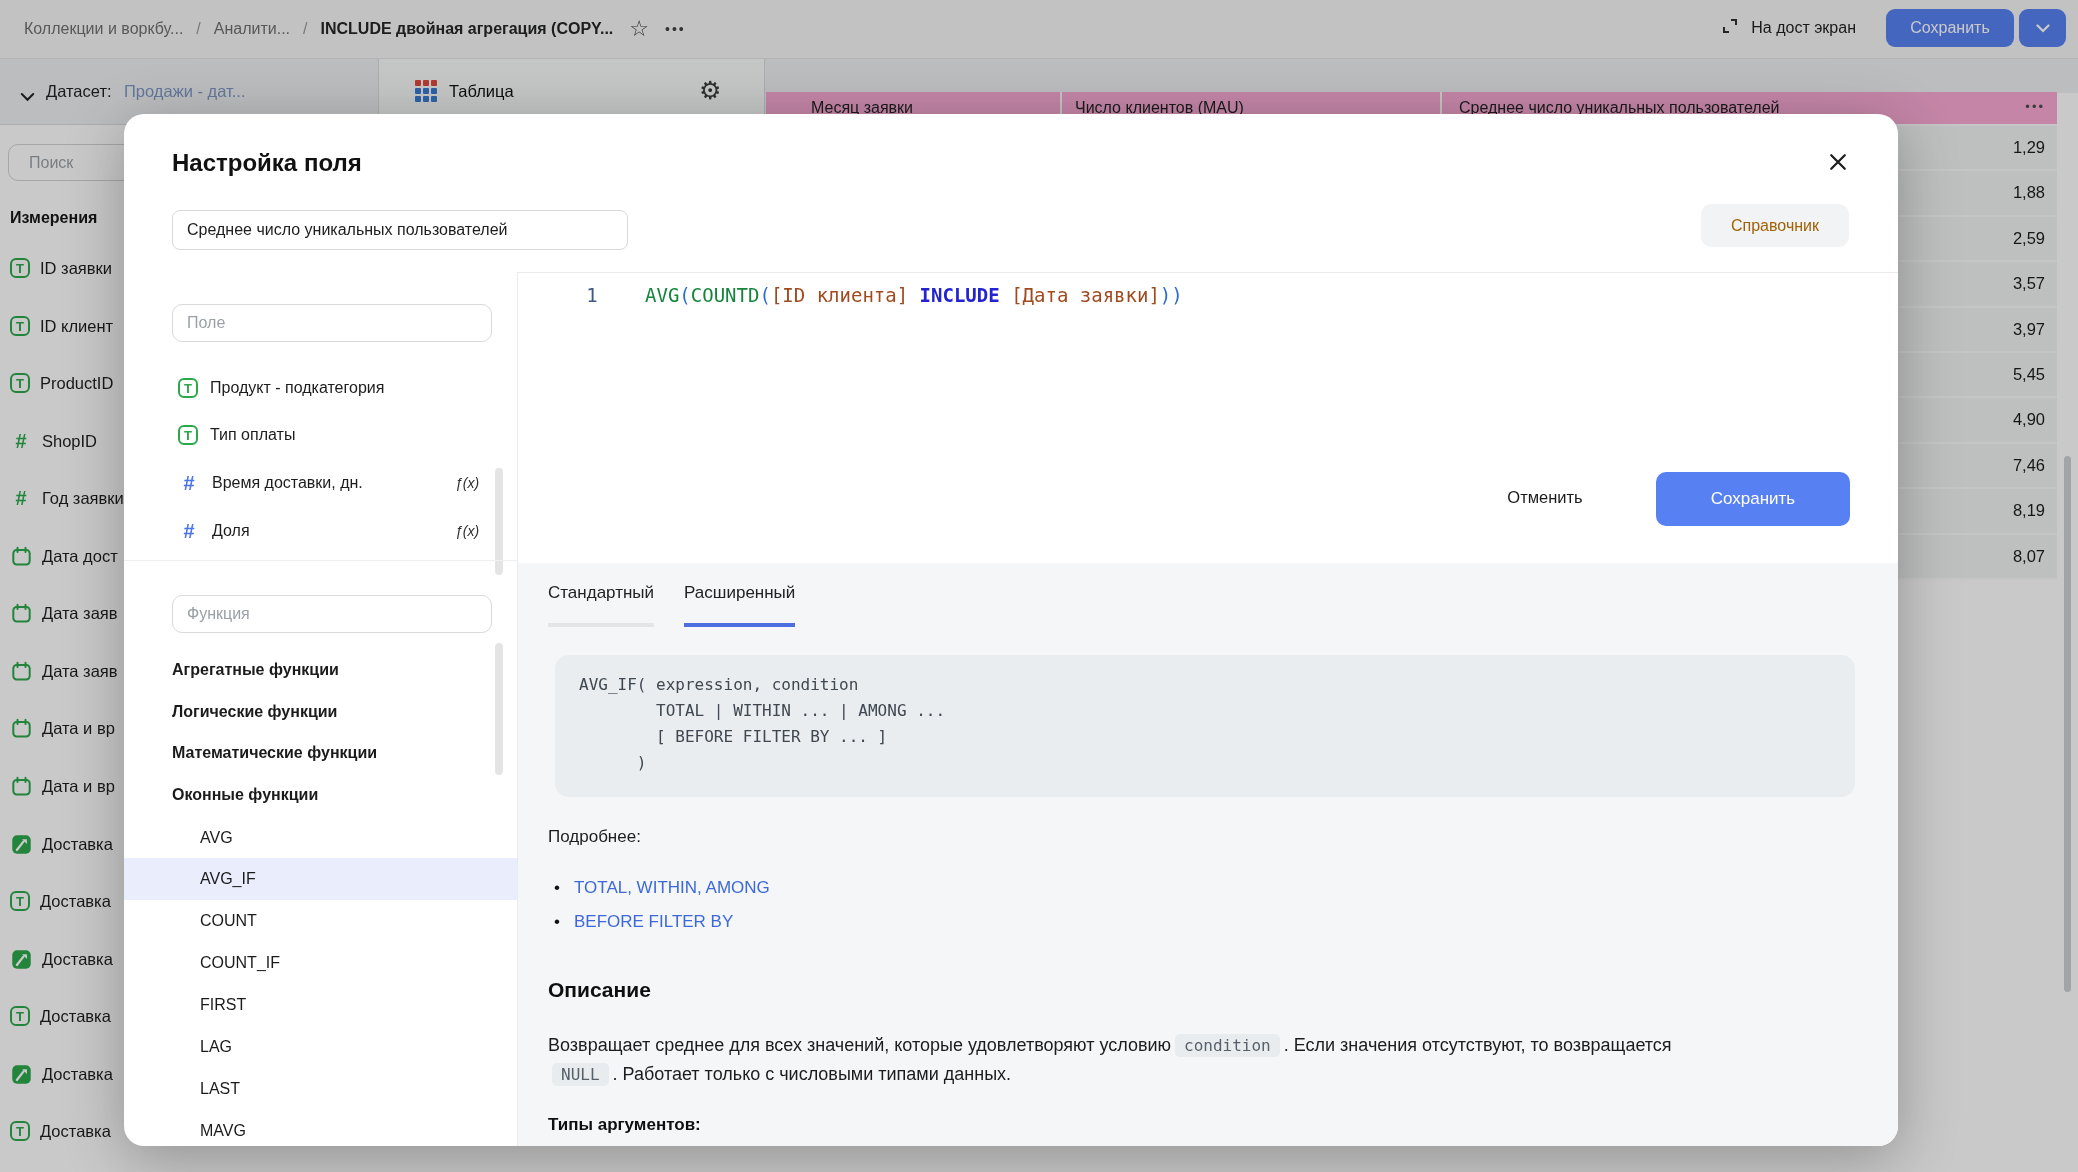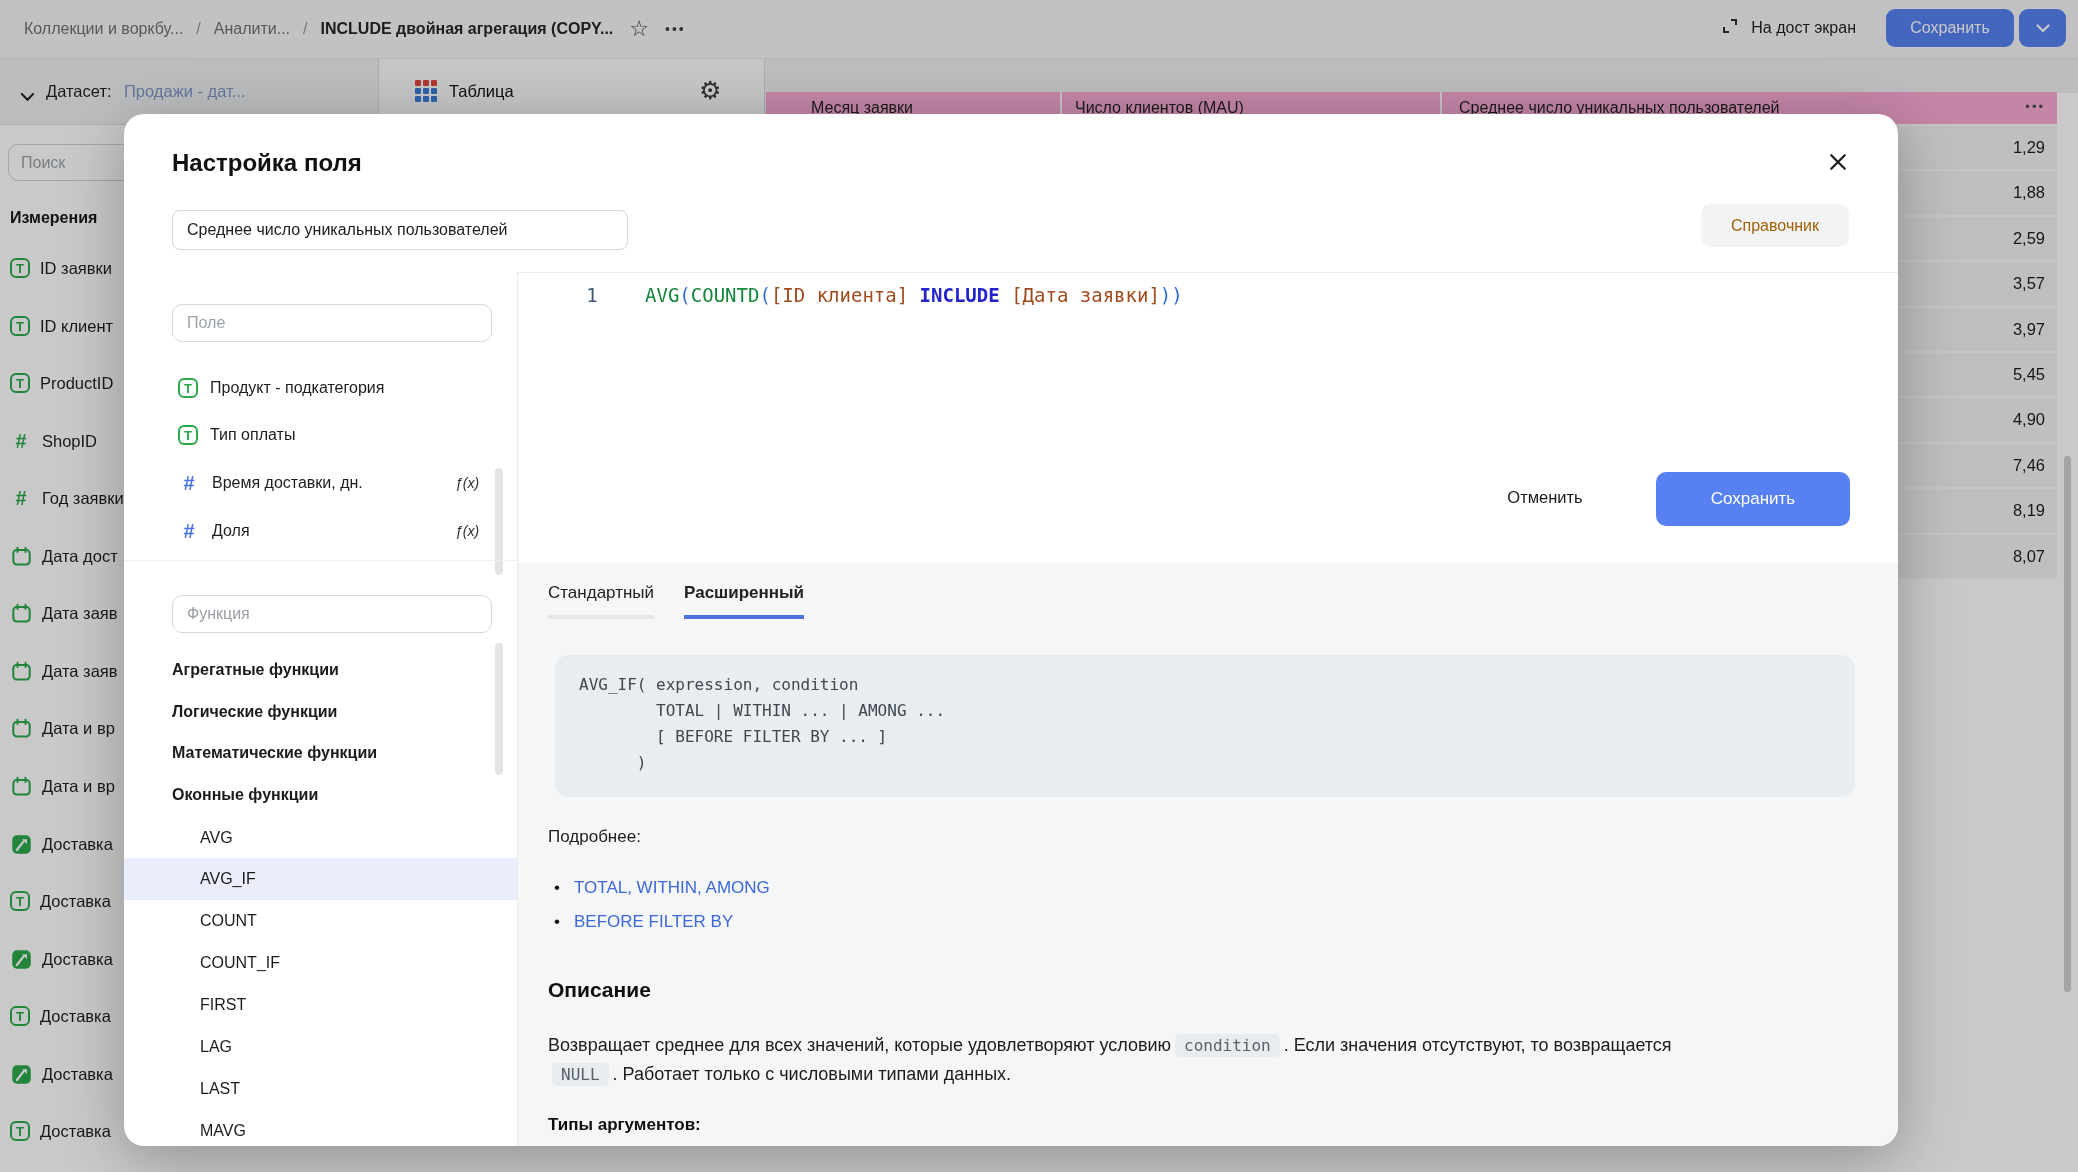--- a/index.html
+++ b/index.html
@@ -50,21 +50,21 @@
   .th-dots { position:absolute; right:12px; top:0; line-height:30px; font-size:13px; letter-spacing:2px; color:#4c4c4c; cursor:pointer; }
   .table-rows { position:absolute; left:766px; top:126px; width:1291px; z-index:1; }
   .trow { height:45.4px; background:#f1f2f3; border-bottom:2px solid #fbfbfc; position:relative; }
   .tval { position:absolute; right:12px; top:0; line-height:43.4px; font-size:16.5px; color:#1a1a1a; }
   .vdiv { position:absolute; top:92px; height:488px; width:2px; background:#fafafa; z-index:1; }
   .scroll-thumb { position:absolute; left:2064px; top:456px; width:7px; height:536px; background:#cfd0d1; border-radius:4px; z-index:1; }
 
   
   .sidebar { position:absolute; left:0; top:125px; width:124px; height:1047px; background:#fff; overflow:hidden; z-index:1; }
   .sb-search { position:absolute; left:8px; top:19px; width:172px; height:37px; border:1px solid #d2d2d2;
-               border-radius:10px; padding:0 12px; font-family:"Liberation Sans",sans-serif; font-size:16px; color:#a21caf; background:#fff; }
+               border-radius:10px; padding:0 20px; font-family:"Liberation Sans",sans-serif; font-size:16px; color:#a21caf; background:#fff; }
   .sb-search::placeholder { color:#9aa0a6; }
   .sb-section { position:absolute; left:10px; top:84px; font-size:16px; font-weight:700; color:#161616; white-space:nowrap; }
   #sidebar-items { position:absolute; inset:0; }
   .sb-item { position:absolute; left:10px; height:28px; display:flex; align-items:center; gap:10px; white-space:nowrap; cursor:pointer; }
   .sb-label { font-size:16.5px; color:#1d1d1d; }
   .fi { width:22px; height:22px; display:inline-flex; align-items:center; justify-content:center; flex:none; }
   .fi-t { border:2px solid; border-radius:6px; font-size:13px; font-weight:700; width:20px; height:20px; }
   .fi-h { font-size:20px; font-weight:700; }
 
   
@@ -109,22 +109,22 @@
   .tk-fn { color:#15853b; } .tk-p { color:#2f6cd0; } .tk-fld { color:#a04a1e; }
   .tk-kw { color:#2323d0; font-weight:700; } .tk-t { color:#333; }
   .m-cancel { position:absolute; left:957px; top:205px; width:140px; height:40px; background:none; border:none;
               font-family:"Liberation Sans",sans-serif; font-size:16.5px; color:#1b1b1b; cursor:pointer; }
   .m-save { position:absolute; left:1138px; top:200px; width:194px; height:54px; border-radius:10px; font-size:17px; }
 
   
   .m-help { position:absolute; left:394px; top:449px; width:1380px; height:583px; background:#f5f6f7;
             border-radius:0 0 20px 0; overflow:hidden; }
   #tabs { position:absolute; left:30px; top:20px; display:flex; gap:30px; }
-  .tab { font-size:17px; color:#222; padding-bottom:12px; border-bottom:4px solid #e3e5e7; cursor:pointer; }
-  .tab.active { font-weight:700; border-bottom-color:#4d6fe0; }
+  .tab { font-size:17px; color:#222; padding-bottom:20px; border-bottom:4px solid #e3e5e7; cursor:pointer; }
+  .tab.active { font-weight:400; border-bottom-color:#4d6fe0; }
   .code-block { position:absolute; left:37px; top:92px; width:1300px; height:142px; background:#e9edf0; border-radius:14px; }
   .code-block pre { margin:0; padding:17px 24px; font-family:"DejaVu Sans Mono",monospace; font-size:16px;
                     line-height:26px; color:#3f4750; }
   .h-more { position:absolute; left:30px; top:264px; font-size:17px; color:#1d1d1d; }
   #morelinks { position:absolute; left:36px; top:308px; }
   .hl-row { display:flex; align-items:center; gap:14px; height:34px; }
   .bullet { color:#111; font-size:17px; }
   .hlink { color:#3c68d9; font-size:17px; cursor:pointer; }
   .h-desc-title { position:absolute; left:30px; top:415px; font-size:21px; font-weight:700; color:#0f0f0f; }
   #descp { position:absolute; left:30px; top:468px; width:1330px; font-size:18px; line-height:28px; color:#1c1c1c; }

